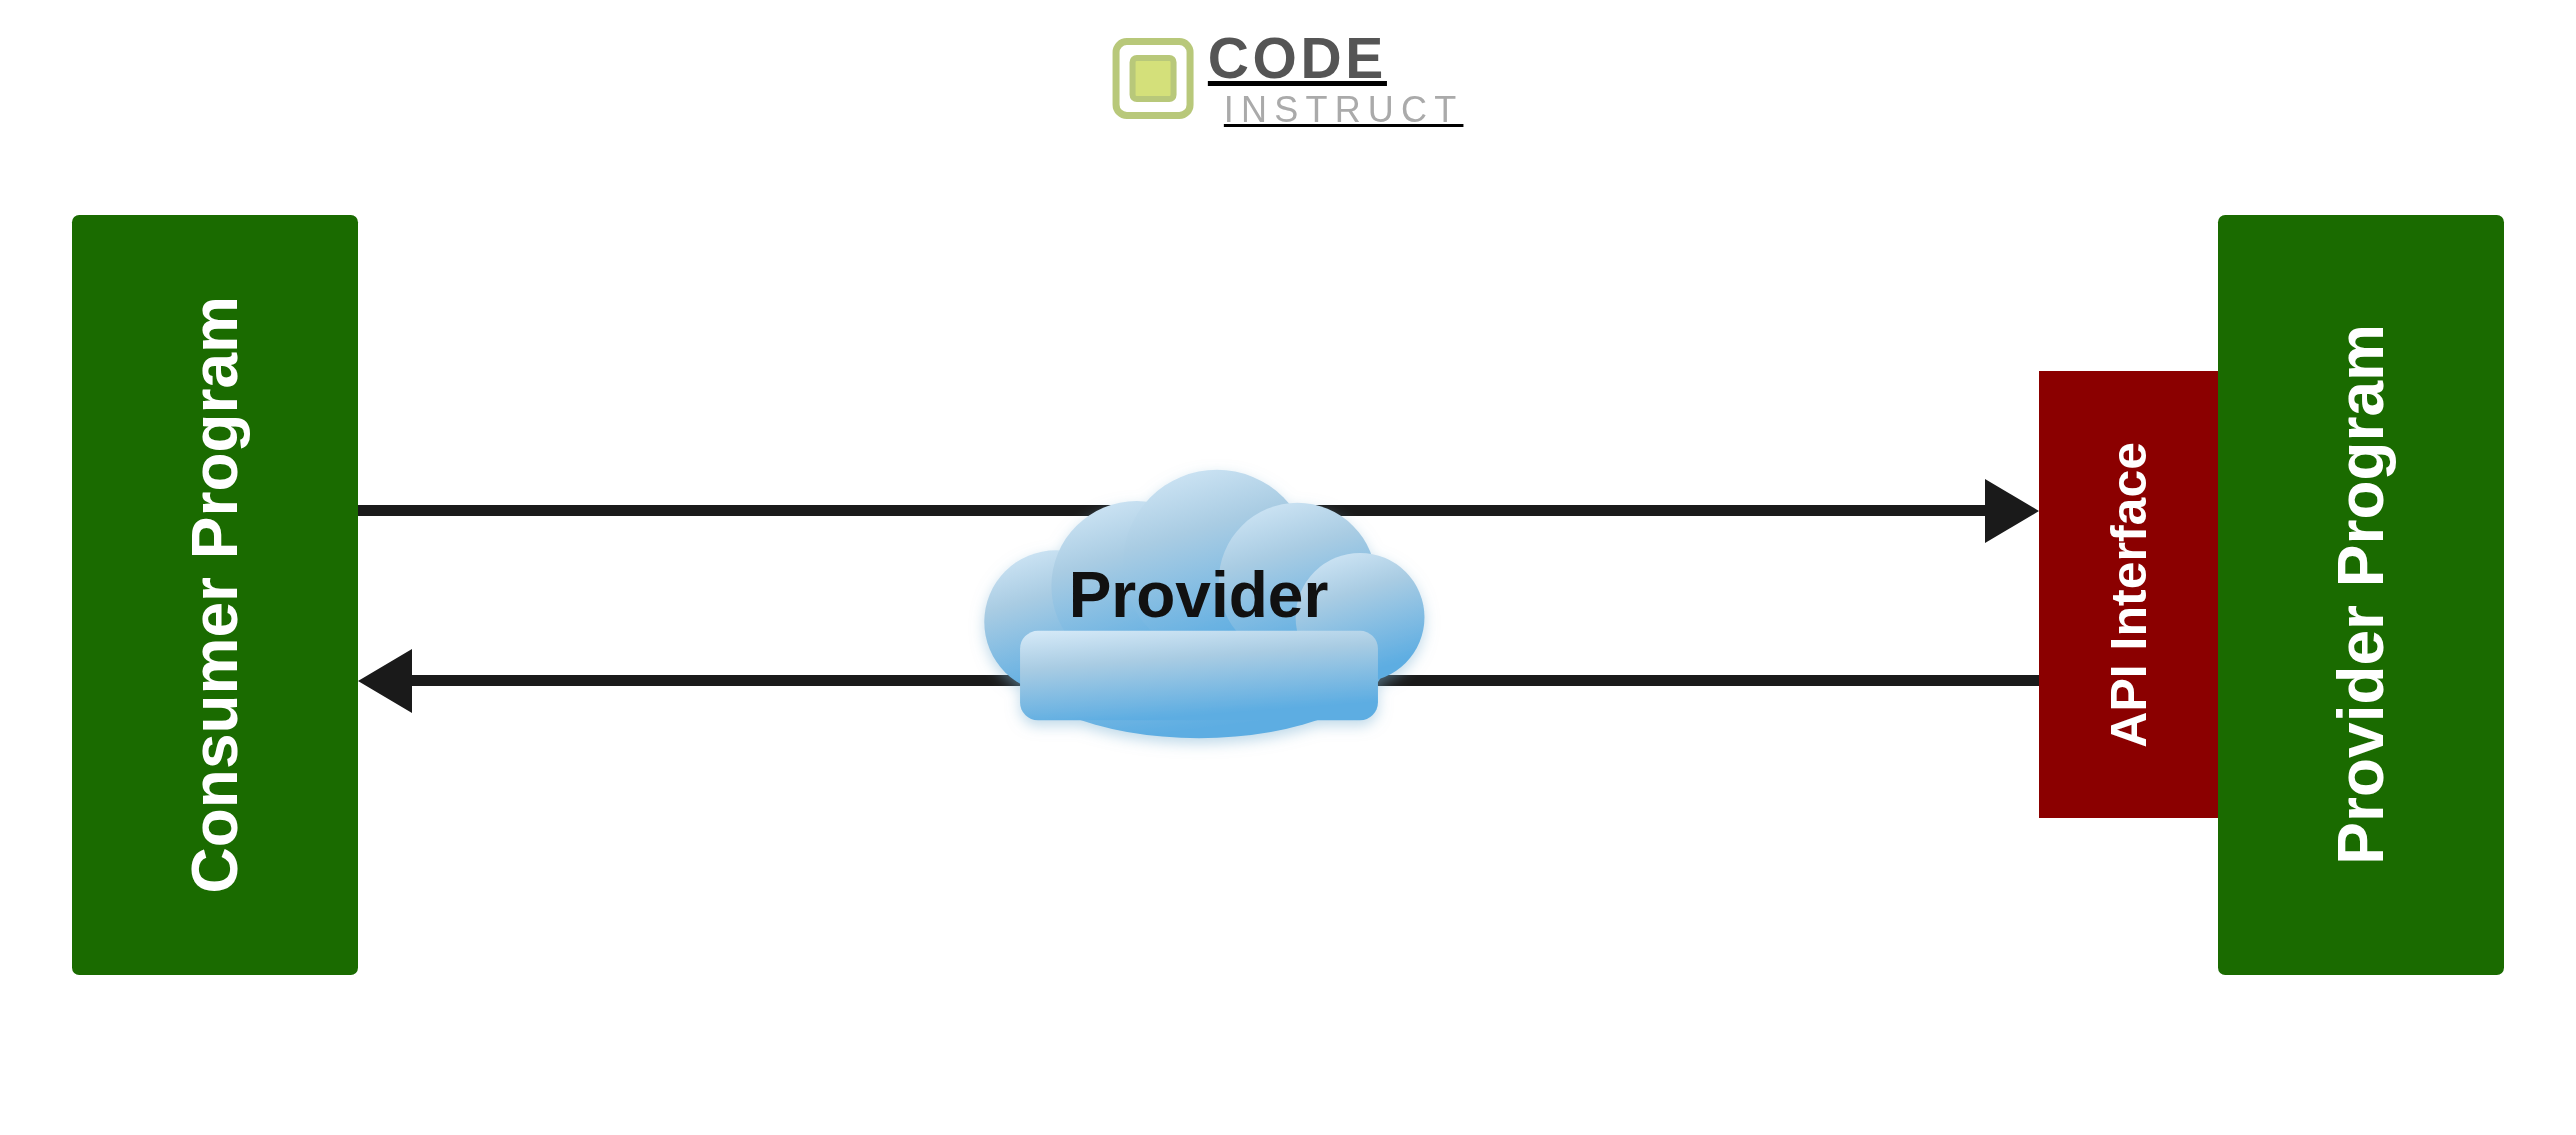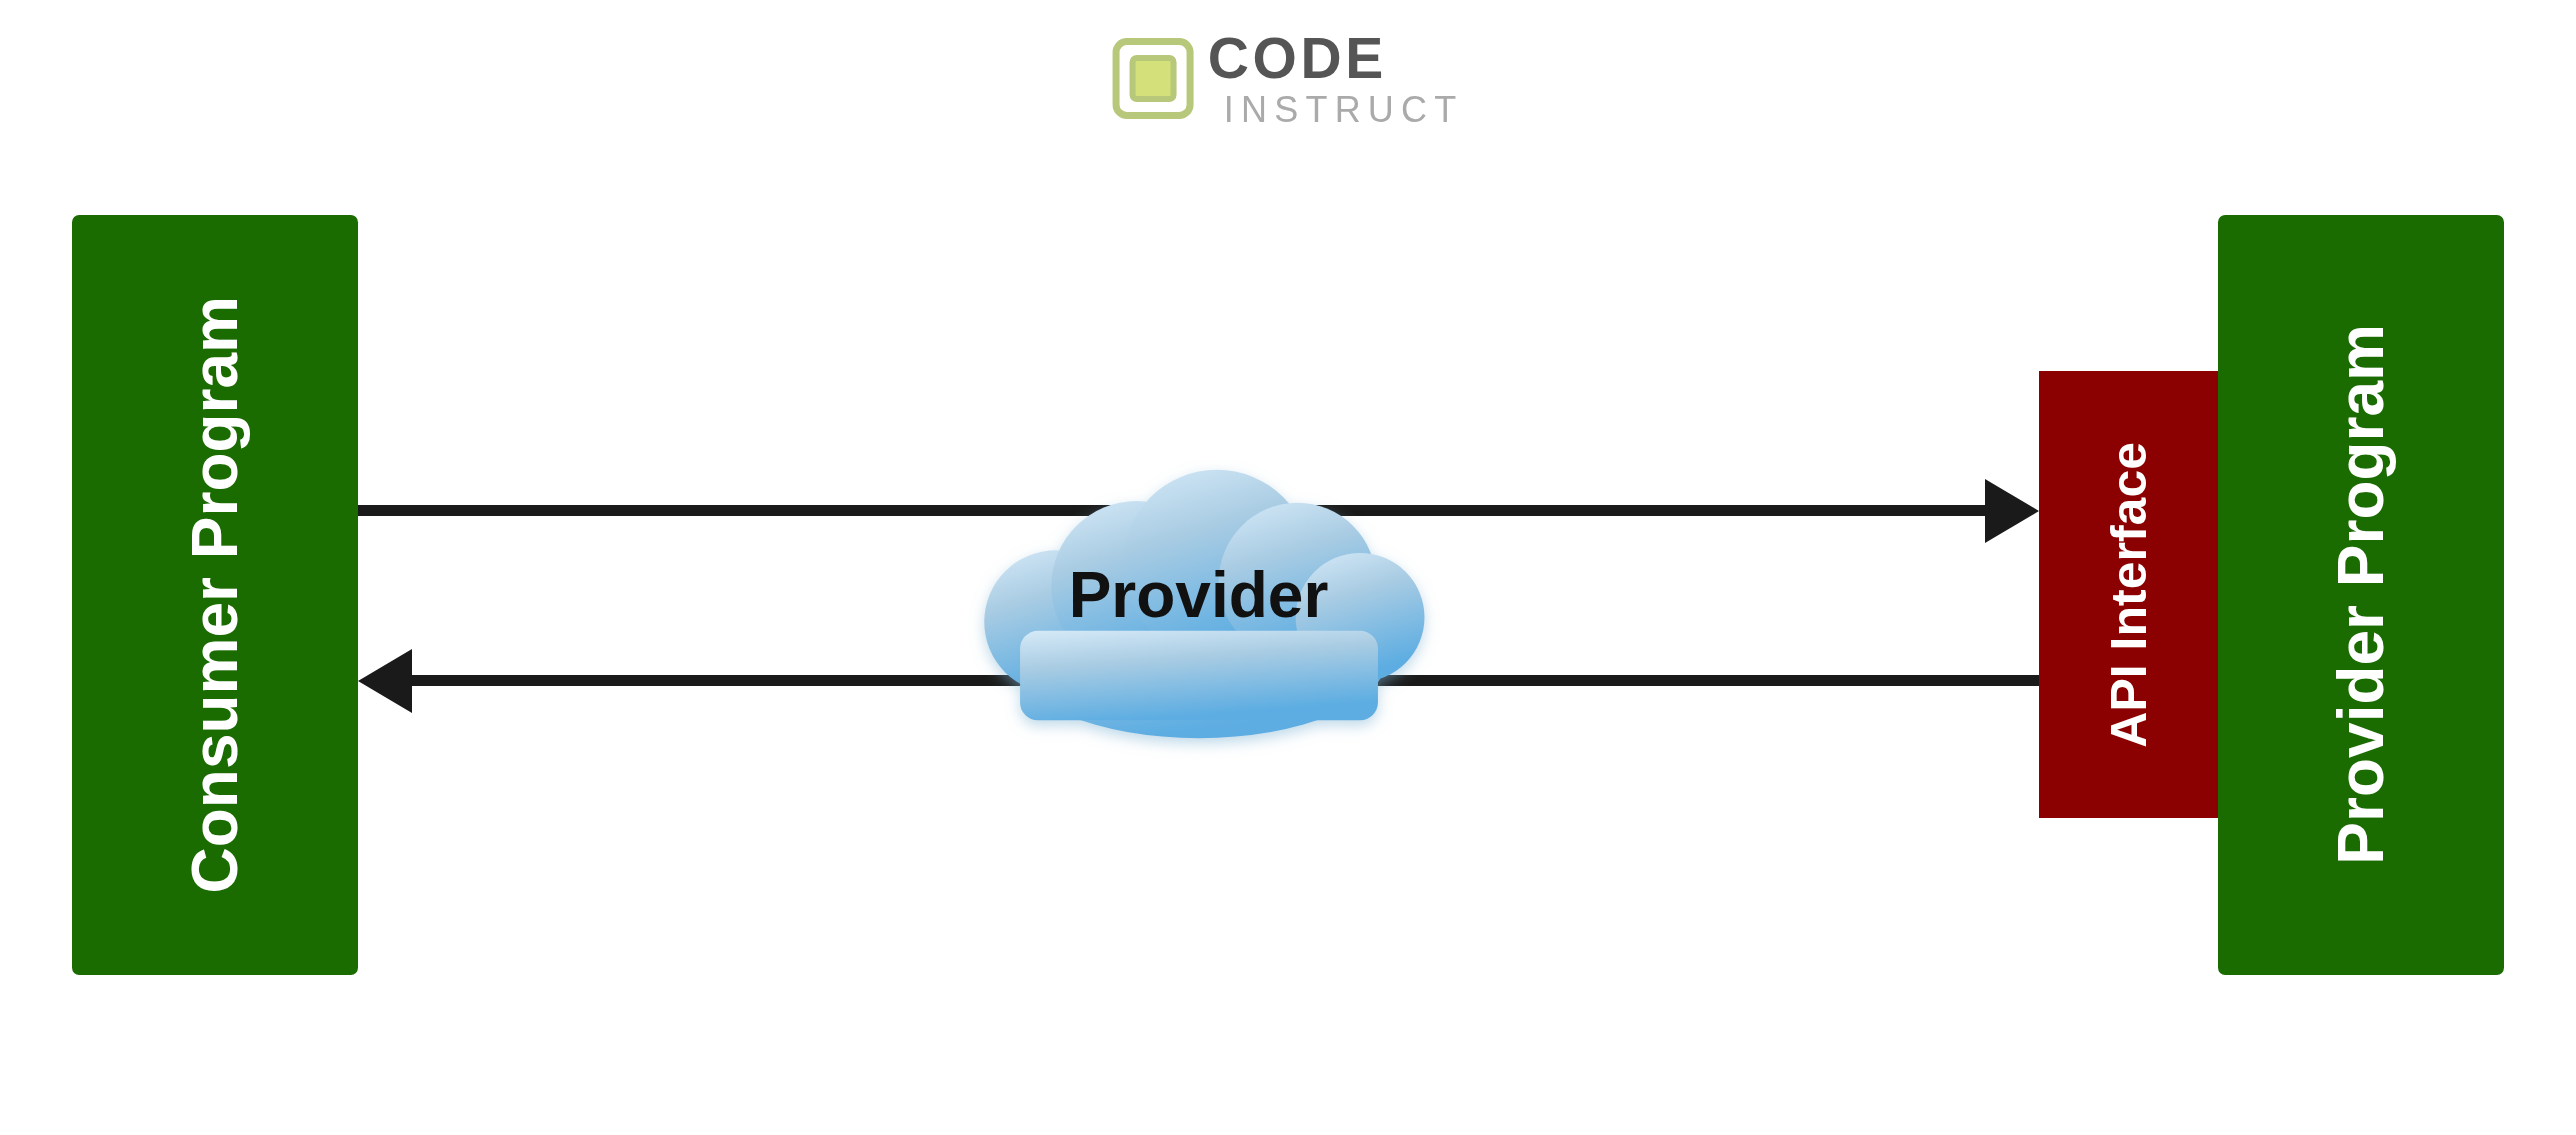--- a/index.html
+++ b/index.html
@@ -49,20 +49,21 @@
       height: 47px;
       border: 6.3px solid #b8c87a;
       border-radius: 7.2px;
       background: #d4e07a;
     }
 
     .logo-text {
       display: flex;
       flex-direction: column;
       line-height: 1.1;
+      text-decoration: underline;
     }
 
     .logo-text-code {
       font-size: 57px;
       font-weight: 900;
       color: #555555;
       letter-spacing: 3.6px;
     }
 
     .logo-text-instruct {

